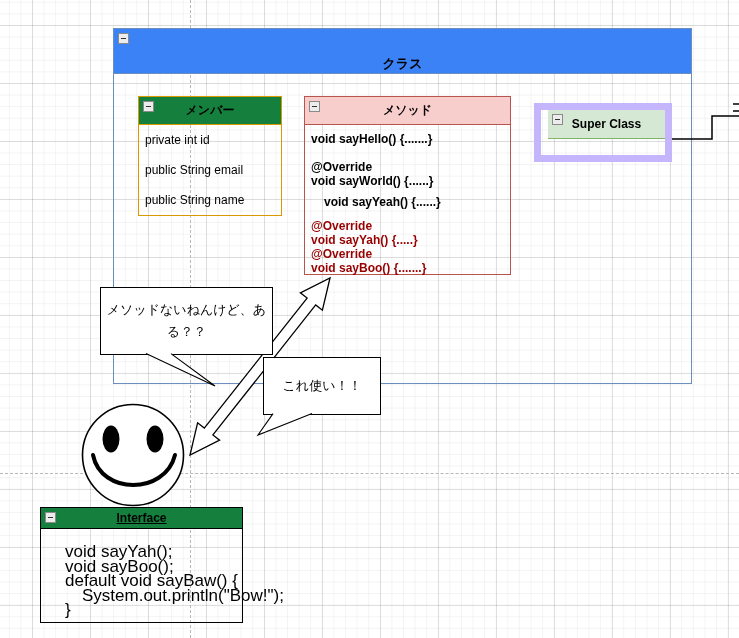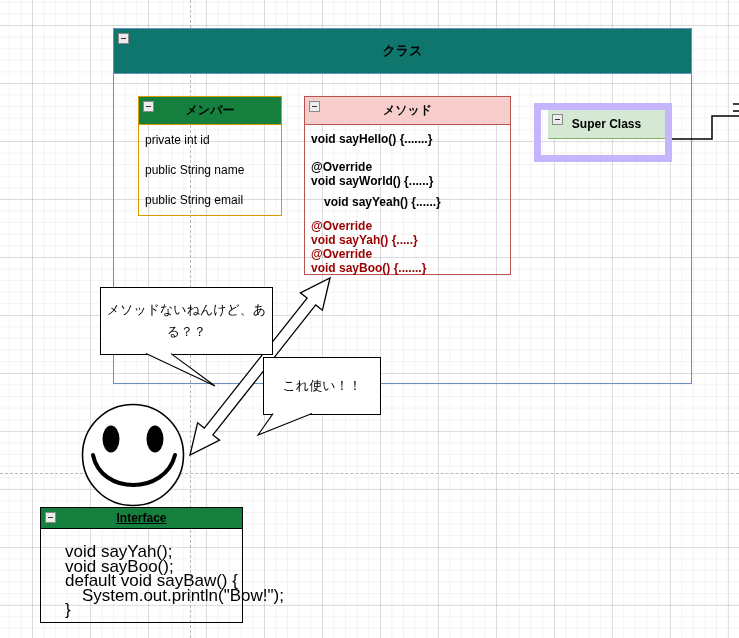--- a/index.html
+++ b/index.html
@@ -16,22 +16,22 @@
     background-position:32px 25px,32px 25px,8.8px 1.8px,8.8px 1.8px;
   }
   .guide-v{position:absolute;left:190px;top:0;height:638px;width:0;border-left:1px dashed #b8b8b8;}
   .guide-h{position:absolute;top:473px;left:0;width:739px;height:0;border-top:1px dashed #b8b8b8;}
   .shape{position:absolute;box-sizing:border-box;}
   .collapse-btn{position:absolute;left:4px;top:4px;width:9px;height:9px;border:1px solid #8a8a8a;
     background:#ececec;display:flex;align-items:center;justify-content:center;}
   .collapse-btn span{display:block;width:5px;height:1px;background:#333;}
   
   .class-container{left:113px;top:28px;width:579px;height:356px;border:1px solid #6c8ebf;background:transparent;}
-  .class-header{position:relative;height:44px;background:#0f766e;border-bottom:1px solid #6c8ebf;
-    display:flex;align-items:center;justify-content:center;font-weight:bold;font-size:13px;color:#000;}
+  .class-header{position:relative;height:44px;background:#3b82f6;border-bottom:1px solid #6c8ebf;
+    display:flex;align-items:flex-end;justify-content:center;font-weight:bold;font-size:13px;color:#000;}
   
   .hdr{position:relative;display:flex;align-items:center;justify-content:center;
     font-weight:bold;font-size:12px;color:#000;}
   .members{left:138px;top:96px;width:144px;height:120px;border:1px solid #d79b00;}
   .members .hdr{height:27px;background:#15803d;border-bottom:1px solid #d79b00;}
   .members .row{height:30px;display:flex;align-items:center;padding-left:6px;font-size:12px;color:#000;}
   .methods{left:304px;top:96px;width:207px;height:179px;border:1px solid #b85450;}
   .methods .hdr{height:27px;background:#f8cecc;border-bottom:1px solid #b85450;}
   .methods .body{padding:7px 0 0 6px;font-size:12px;font-weight:bold;line-height:14px;color:#000;}
   .m-line{white-space:pre;}
@@ -68,22 +68,22 @@
 </div>
 
 <div class="shape members">
   <div class="hdr">
     <div class="collapse-btn">
         <span></span>
       </div>
     <div>メンバー</div>
   </div>
   <div class="row">private int id</div>
+  <div class="row">public String email</div>
   <div class="row">public String name</div>
-  <div class="row">public String email</div>
 </div>
 
 <div class="shape methods">
   <div class="hdr">
     <div class="collapse-btn">
         <span></span>
       </div>
     <div>メソッド</div>
   </div>
   <div class="body">

